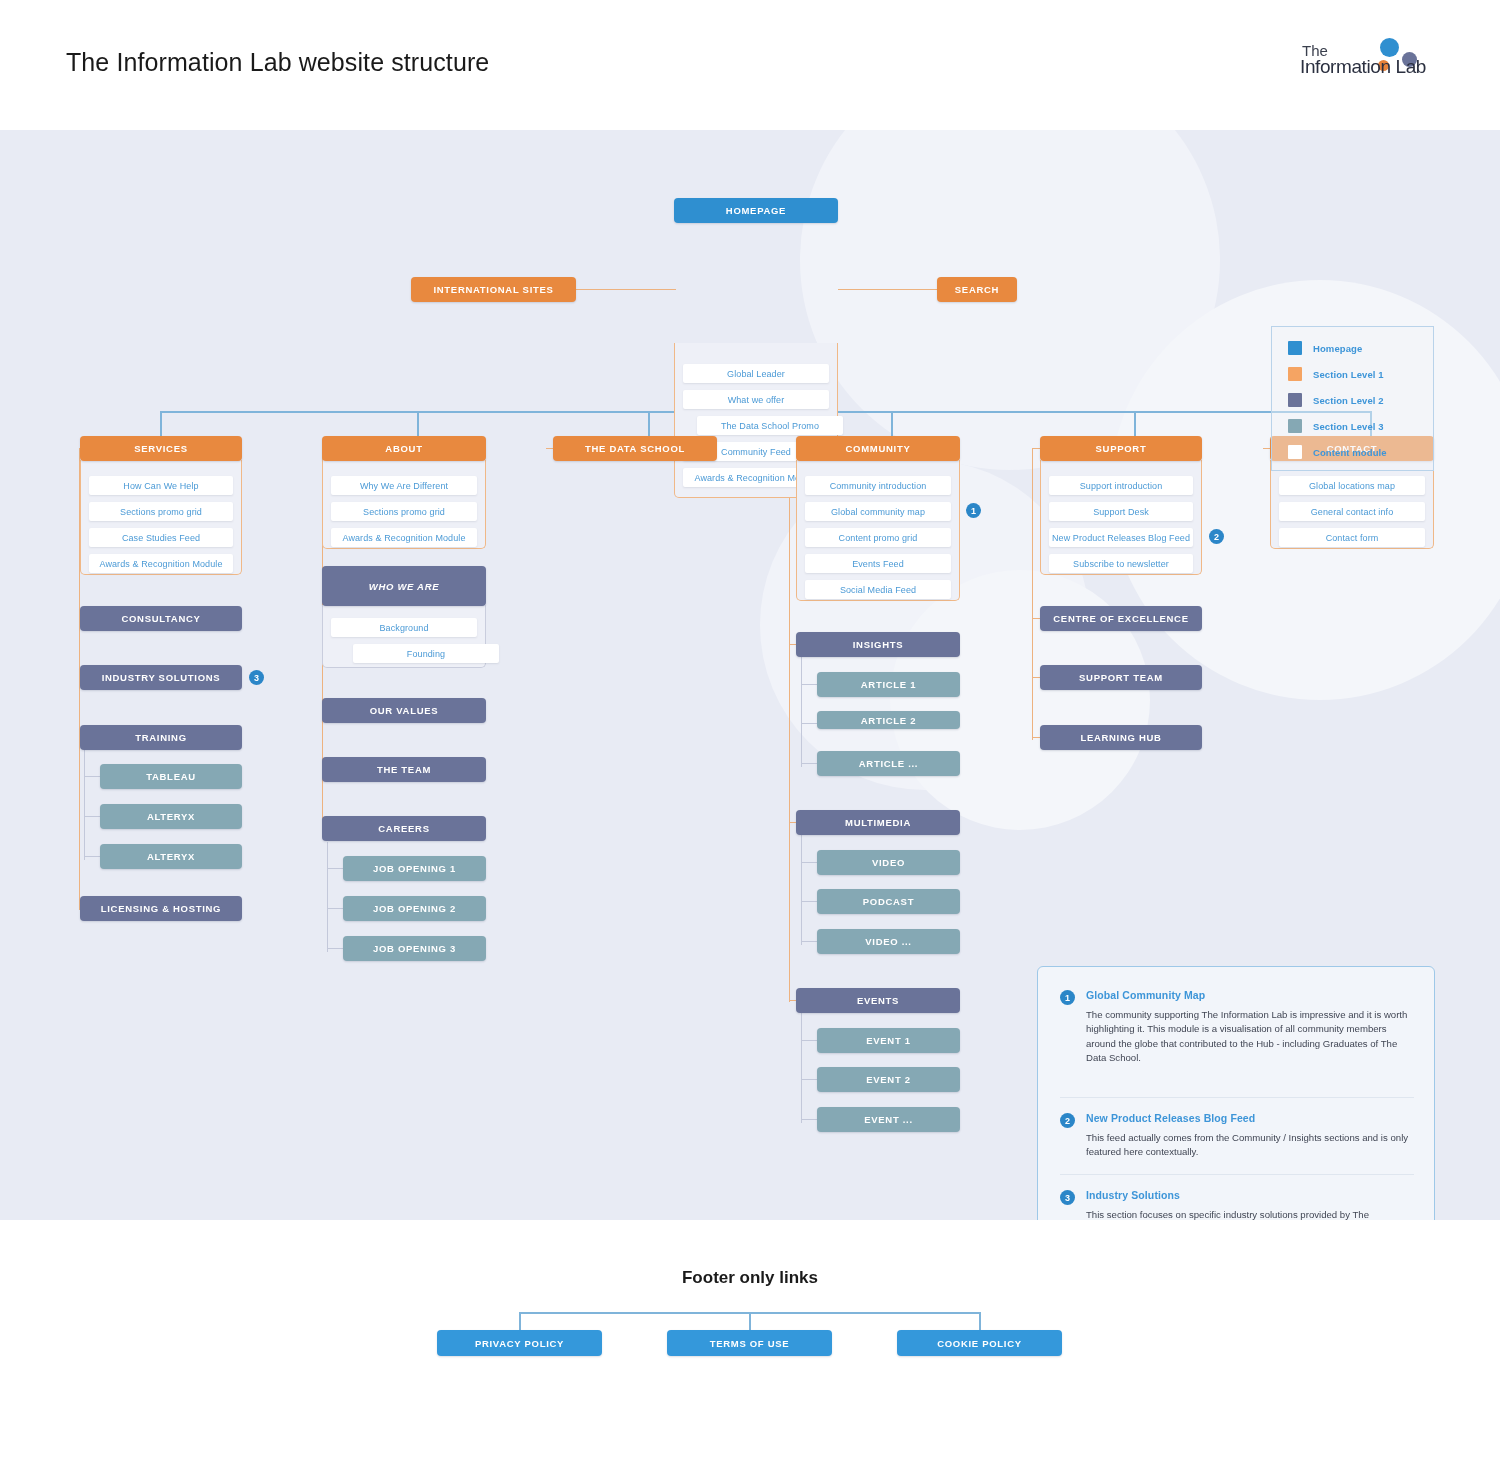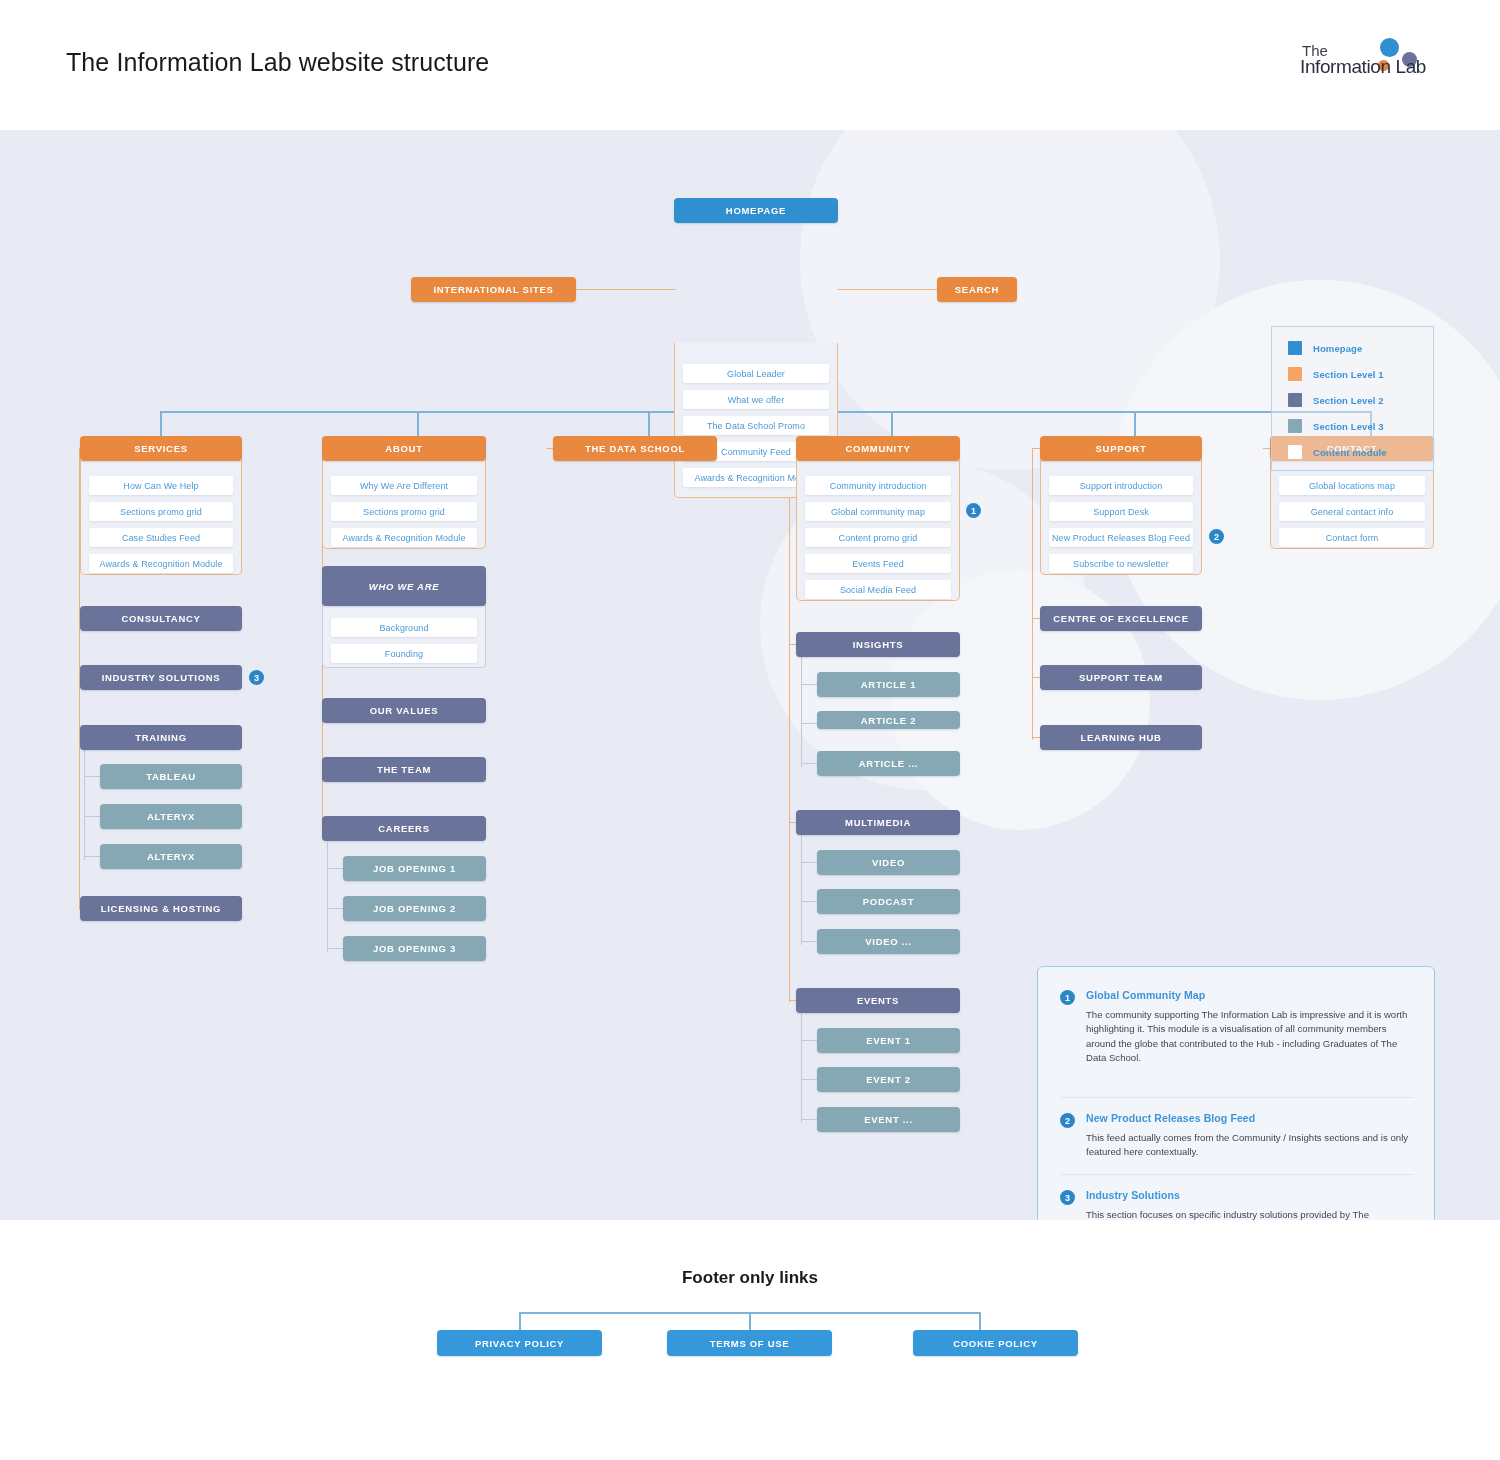--- a/index.html
+++ b/index.html
@@ -220,21 +220,21 @@
     <div class="ln orange" style="left:1032px; top:318px; width:8px; height:1.4px;"></div>
     <div class="ln orange" style="left:1032px; top:488px; width:8px; height:1.4px;"></div>
     <div class="ln orange" style="left:1032px; top:547px; width:8px; height:1.4px;"></div>
     <div class="ln orange" style="left:1032px; top:607px; width:8px; height:1.4px;"></div>
 
     <div class="ln orange" style="left:1263px; top:318px; width:8px; height:1.4px;"></div>
 
     <div class="group" style="left:674px; top:213px; width:164px; height:155px;">
       <div class="module" style="top:21px;">Global Leader</div>
       <div class="module" style="top:47px;">What we offer</div>
-      <div class="module" style="top:73px;">The Data School Promo</div>
+      <div class="module" style="top:73px;margin-left:14px;">The Data School Promo</div>
       <div class="module" style="top:99px;">Community Feed</div>
       <div class="module" style="top:125px;">Awards &amp; Recognition Module</div>
     </div>
     <div class="node home" style="left:674px; top:68px; width:164px; height:25px;">HOMEPAGE</div>
     <div class="node lvl1" style="left:411px; top:147px; width:165px; height:25px;">INTERNATIONAL SITES</div>
     <div class="node lvl1" style="left:937px; top:147px; width:80px; height:25px;">SEARCH</div>
 
     <div class="group" style="left:80px; top:330px; width:162px; height:115px;">
       <div class="module" style="top:16px;">How Can We Help</div>
       <div class="module" style="top:42px;">Sections promo grid</div>
@@ -252,21 +252,21 @@
 
     <div class="group" style="left:322px; top:330px; width:164px; height:89px;">
       <div class="module" style="top:16px;">Why We Are Different</div>
       <div class="module" style="top:42px;">Sections promo grid</div>
       <div class="module" style="top:68px;">Awards &amp; Recognition Module</div>
     </div>
     <div class="node lvl1" style="left:322px; top:306px; width:164px; height:25px;">ABOUT</div>
 
     <div class="group lvl2grp" style="left:322px; top:475px; width:164px; height:63px;">
       <div class="module" style="top:13px;">Background</div>
-      <div class="module" style="top:39px;">Founding</div>
+      <div class="module" style="top:39px;margin-left:22px;">Founding</div>
     </div>
     <div class="node lvl2" style="left:322px; top:436px; width:164px; height:40px;font-style:italic;">WHO WE ARE</div>
     <div class="node lvl2" style="left:322px; top:568px; width:164px; height:25px;">OUR VALUES</div>
     <div class="node lvl2" style="left:322px; top:627px; width:164px; height:25px;">THE TEAM</div>
     <div class="node lvl2" style="left:322px; top:686px; width:164px; height:25px;">CAREERS</div>
     <div class="node lvl3" style="left:343px; top:726px; width:143px; height:25px;">JOB OPENING 1</div>
     <div class="node lvl3" style="left:343px; top:766px; width:143px; height:25px;">JOB OPENING 2</div>
     <div class="node lvl3" style="left:343px; top:806px; width:143px; height:25px;">JOB OPENING 3</div>
 
     <div class="node lvl1" style="left:553px; top:306px; width:164px; height:25px;">THE DATA SCHOOL</div>
@@ -377,16 +377,16 @@
   <div class="footerzone">
     <div class="footer-title">Footer only links</div>
 
     <div class="ln blue" style="left:519px; top:92px; width:462px; height:1.6px;"></div>
     <div class="ln blue" style="left:519px; top:92px; width:1.6px; height:31px;"></div>
     <div class="ln blue" style="left:749px; top:92px; width:1.6px; height:31px;"></div>
     <div class="ln blue" style="left:979px; top:92px; width:1.6px; height:31px;"></div>
 
     <div class="node footerlink" style="left:437px; top:110px; width:165px; height:26px;">PRIVACY POLICY</div>
     <div class="node footerlink" style="left:667px; top:110px; width:165px; height:26px;">TERMS OF USE</div>
-    <div class="node footerlink" style="left:897px; top:110px; width:165px; height:26px;margin-left:16px;">COOKIE POLICY</div>
+    <div class="node footerlink" style="left:897px; top:110px; width:165px; height:26px;">COOKIE POLICY</div>
   </div>
 
 </div>
 
 </body></html>

